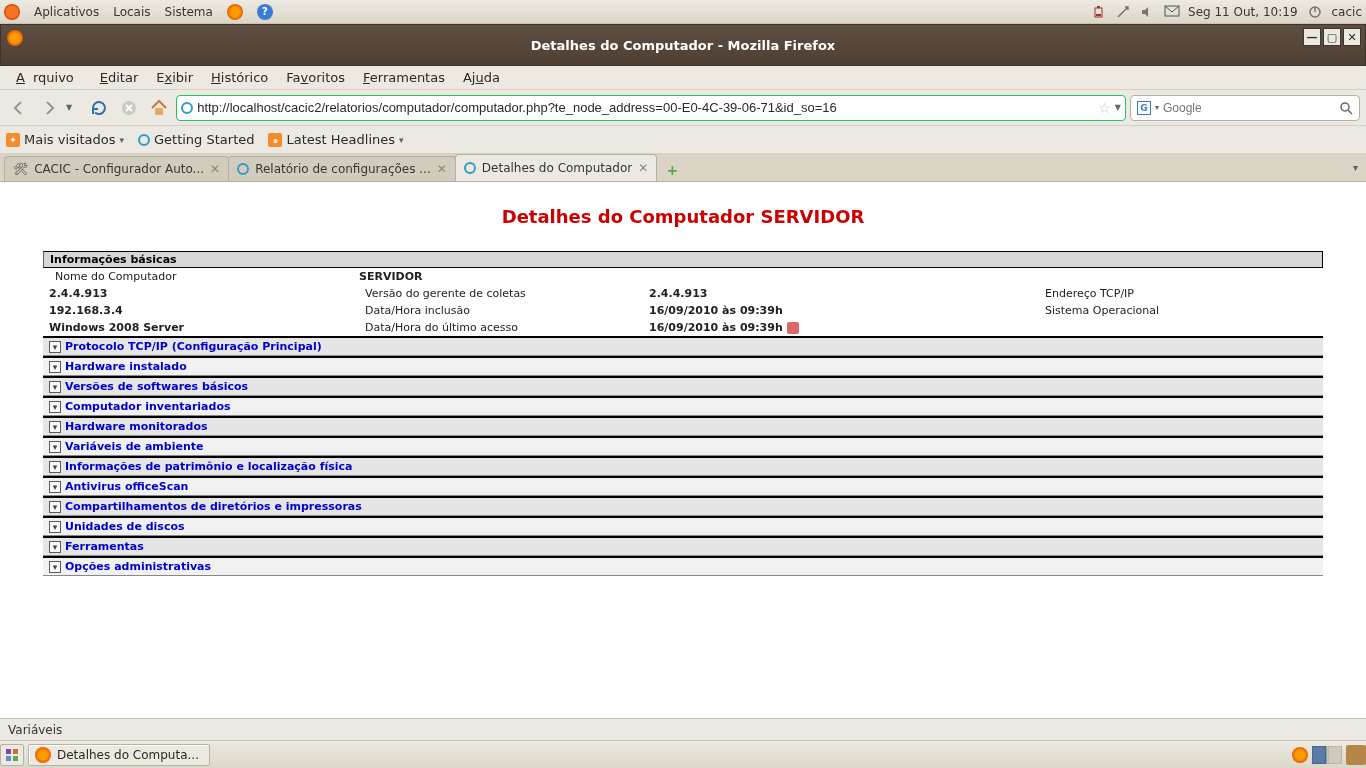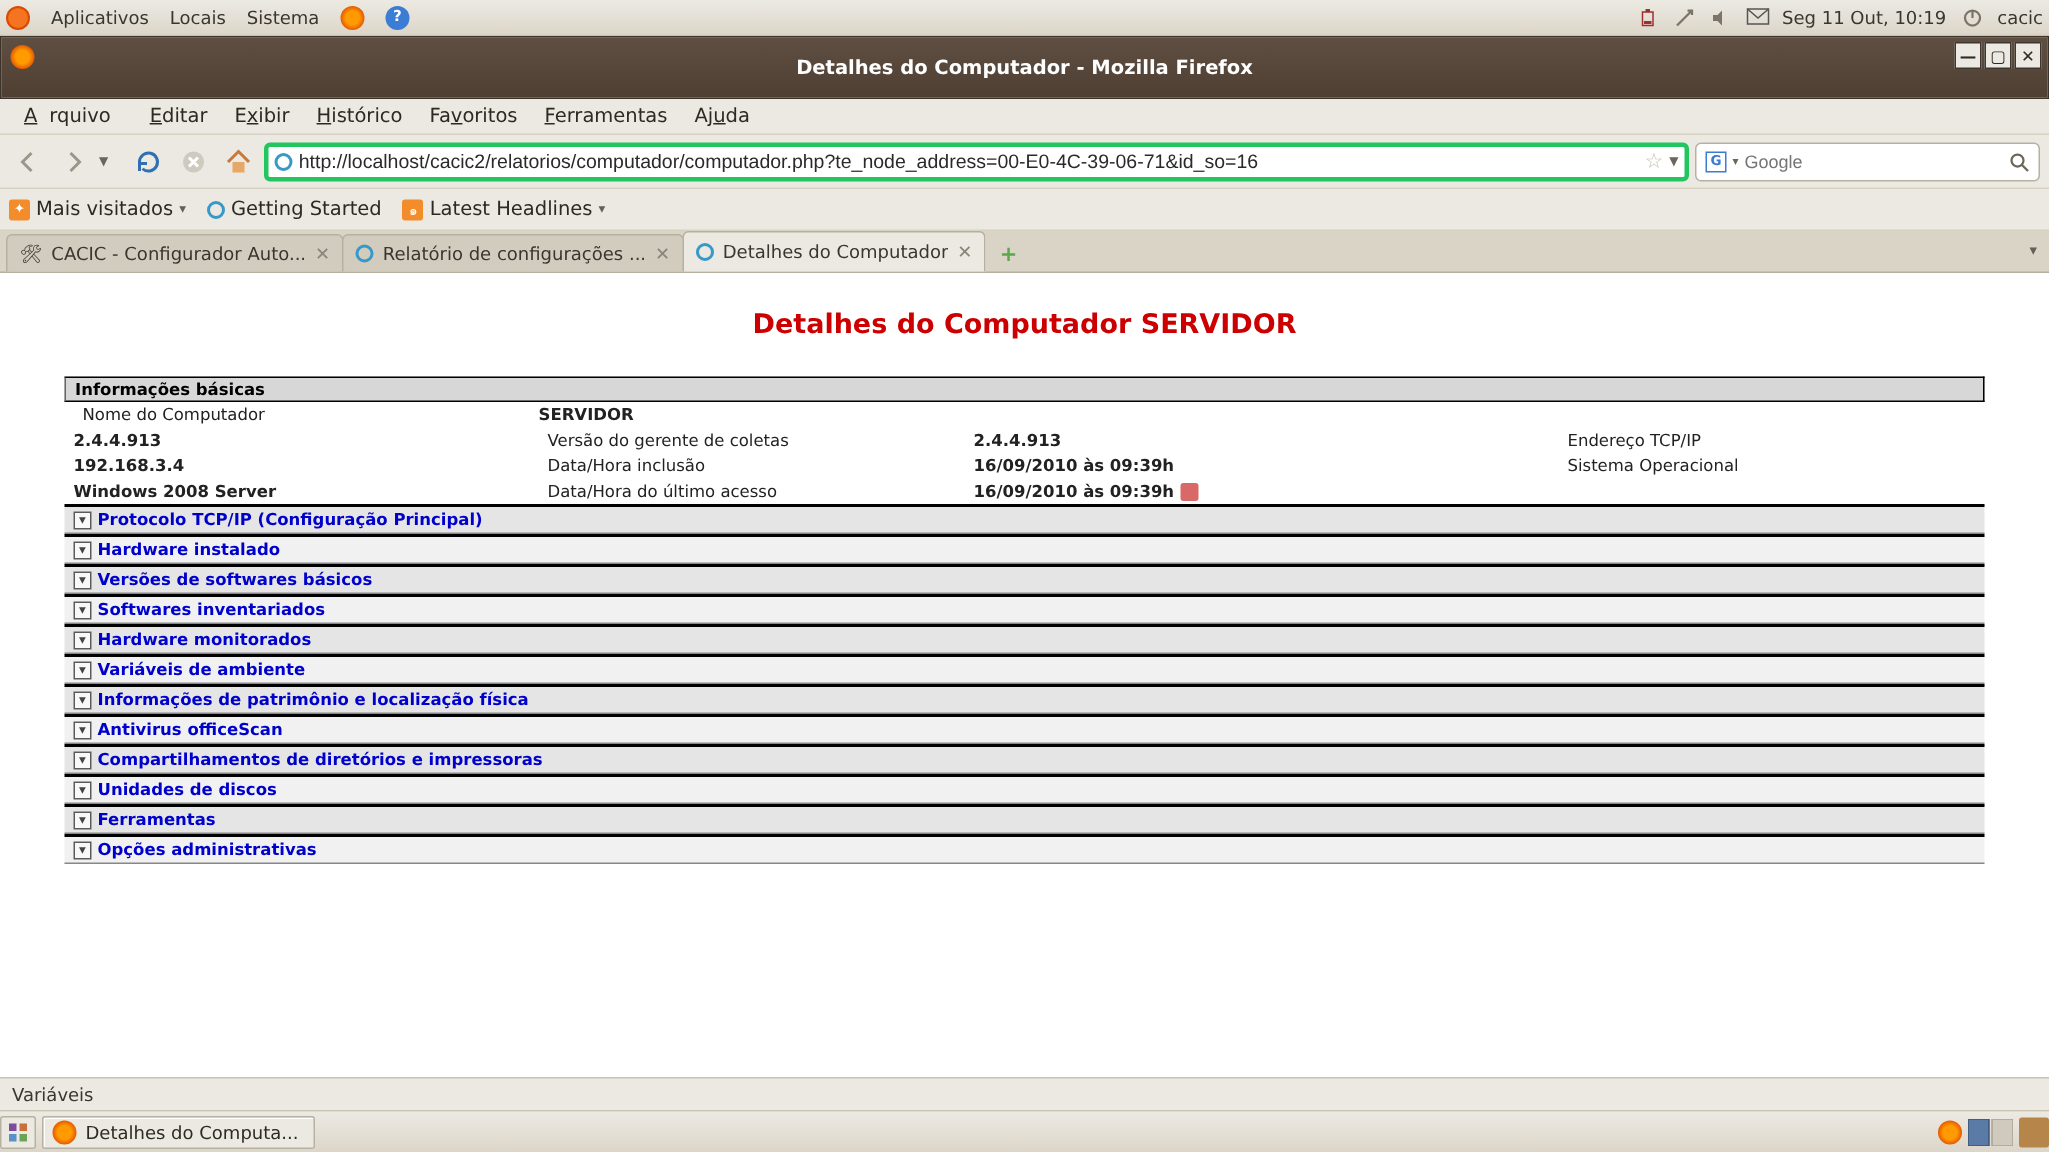--- a/index.html
+++ b/index.html
@@ -14,21 +14,21 @@
 .titlebar{height:42px;background:linear-gradient(to bottom,#5f4f42,#4f3f33);color:#fff;display:flex;align-items:center;justify-content:center;position:relative;font-weight:bold;font-size:13px;border:1px solid #3c332b;}
 .titlebar .ffi{position:absolute;left:6px;top:5px;}
 .win-buttons{position:absolute;right:4px;top:3px;display:flex;gap:2px;}
 .win-buttons span{width:18px;height:18px;background:#ece9e2;border:1px solid #3d372f;display:inline-flex;align-items:center;justify-content:center;font-size:11px;color:#2d2a25;cursor:pointer;}
 .menubar{height:24px;background:#ece9e2;display:flex;align-items:center;padding:0 8px;gap:2px;font-size:13px;color:#2e2a22;border-bottom:1px solid #d7d1c2;}
 .menubar span{padding:2px 8px;cursor:pointer;}
 .menubar span u{text-decoration:underline;}
 .navbar{height:36px;background:#ece9e2;display:flex;align-items:center;padding:0 6px;gap:4px;border-bottom:1px solid #d7d1c2;}
 .nav-btn{width:26px;height:26px;border:1px solid transparent;border-radius:4px;display:inline-flex;align-items:center;justify-content:center;color:#9c968a;}
 .nav-btn.enabled{color:#2f6fb4;}
-.url-bar{flex:1;height:26px;background:#fff;border:3px solid #22c55e;border-radius:4px;display:flex;align-items:center;padding:0 4px;gap:4px;}
+.url-bar{flex:1;height:26px;background:#fff;border:1px solid #22c55e;border-radius:4px;display:flex;align-items:center;padding:0 4px;gap:4px;}
 .url-bar input{flex:1;border:none;outline:none;font-size:13px;color:#2a2a2a;}
 .fav-star{color:#c7c1b3;font-size:14px;}
 .dd-tri{color:#6b655a;font-size:8px;}
 .search-box{width:230px;height:26px;background:#fff;border:1px solid #b7b1a3;border-radius:4px;display:flex;align-items:center;padding:0 6px;gap:4px;}
 .search-box input{flex:1;border:none;outline:none;font-size:12px;color:#8a8579;}
 .g-icon{width:14px;height:14px;background:#fff;border:1px solid #3a7ccf;font-size:9px;display:inline-flex;align-items:center;justify-content:center;color:#3a7ccf;font-weight:bold;}
 .bookmarks-bar{height:28px;background:#ece9e2;display:flex;align-items:center;padding:0 6px;gap:14px;font-size:13px;color:#2e2a22;border-bottom:1px solid #d7d1c2;}
 .bookmarks-bar .bm{display:flex;align-items:center;gap:4px;cursor:pointer;}
 .rss-icon{width:14px;height:14px;background:#f38c2a;border-radius:2px;display:inline-flex;align-items:center;justify-content:center;color:#fff;font-size:9px;}
 .blue-dot{width:12px;height:12px;border-radius:50%;border:2px solid #3899c9;display:inline-block;}
@@ -244,21 +244,21 @@
         <div class="expander">
           <span class="exp-icon">▾</span>
           <span class="exp-label">Hardware instalado</span>
         </div>
         <div class="expander">
           <span class="exp-icon">▾</span>
           <span class="exp-label">Versões de softwares básicos</span>
         </div>
         <div class="expander">
           <span class="exp-icon">▾</span>
-          <span class="exp-label">Softwares inventariados</span>
+          <span class="exp-label">Computador inventariados</span>
         </div>
         <div class="expander">
           <span class="exp-icon">▾</span>
           <span class="exp-label">Hardware monitorados</span>
         </div>
         <div class="expander">
           <span class="exp-icon">▾</span>
           <span class="exp-label">Variáveis de ambiente</span>
         </div>
         <div class="expander">

